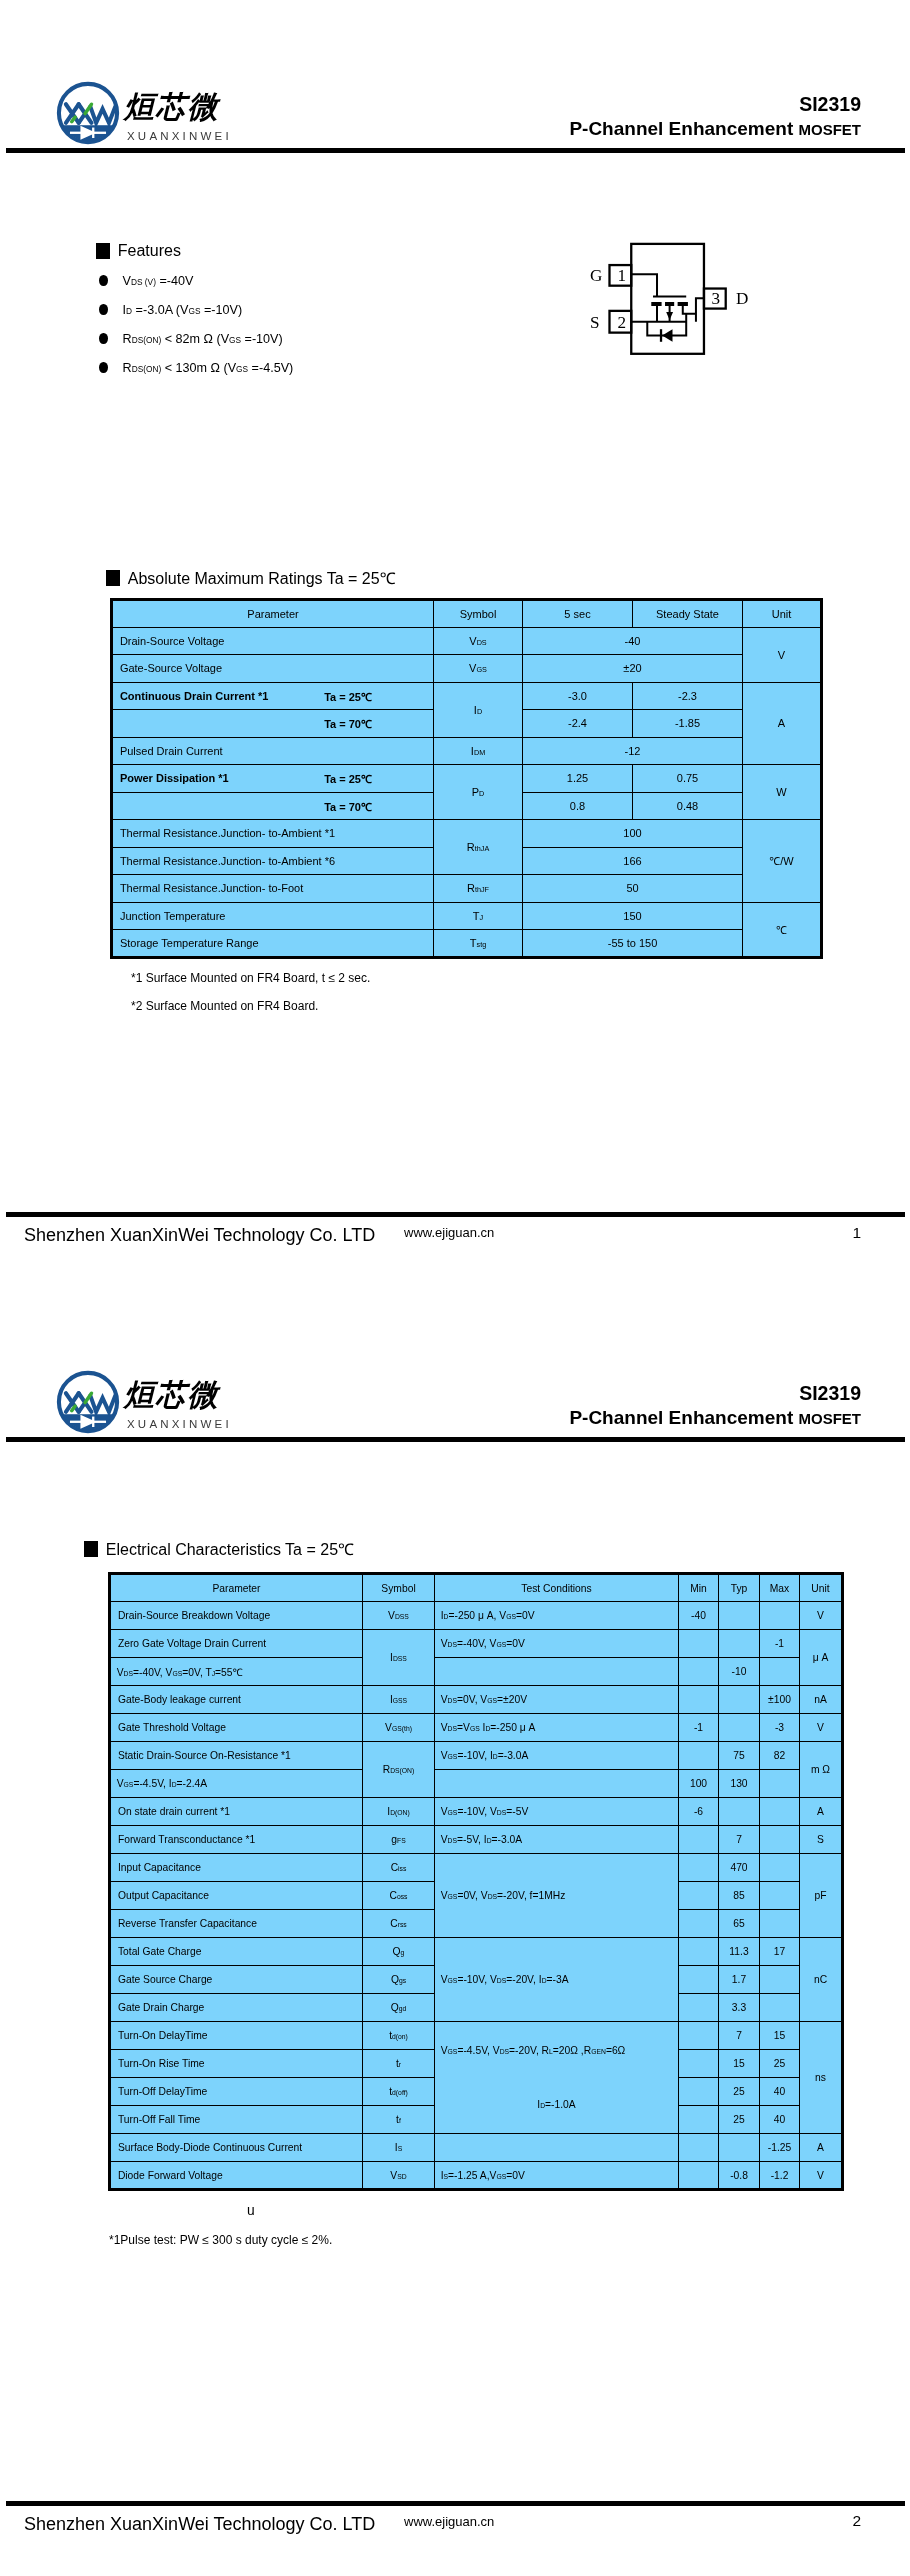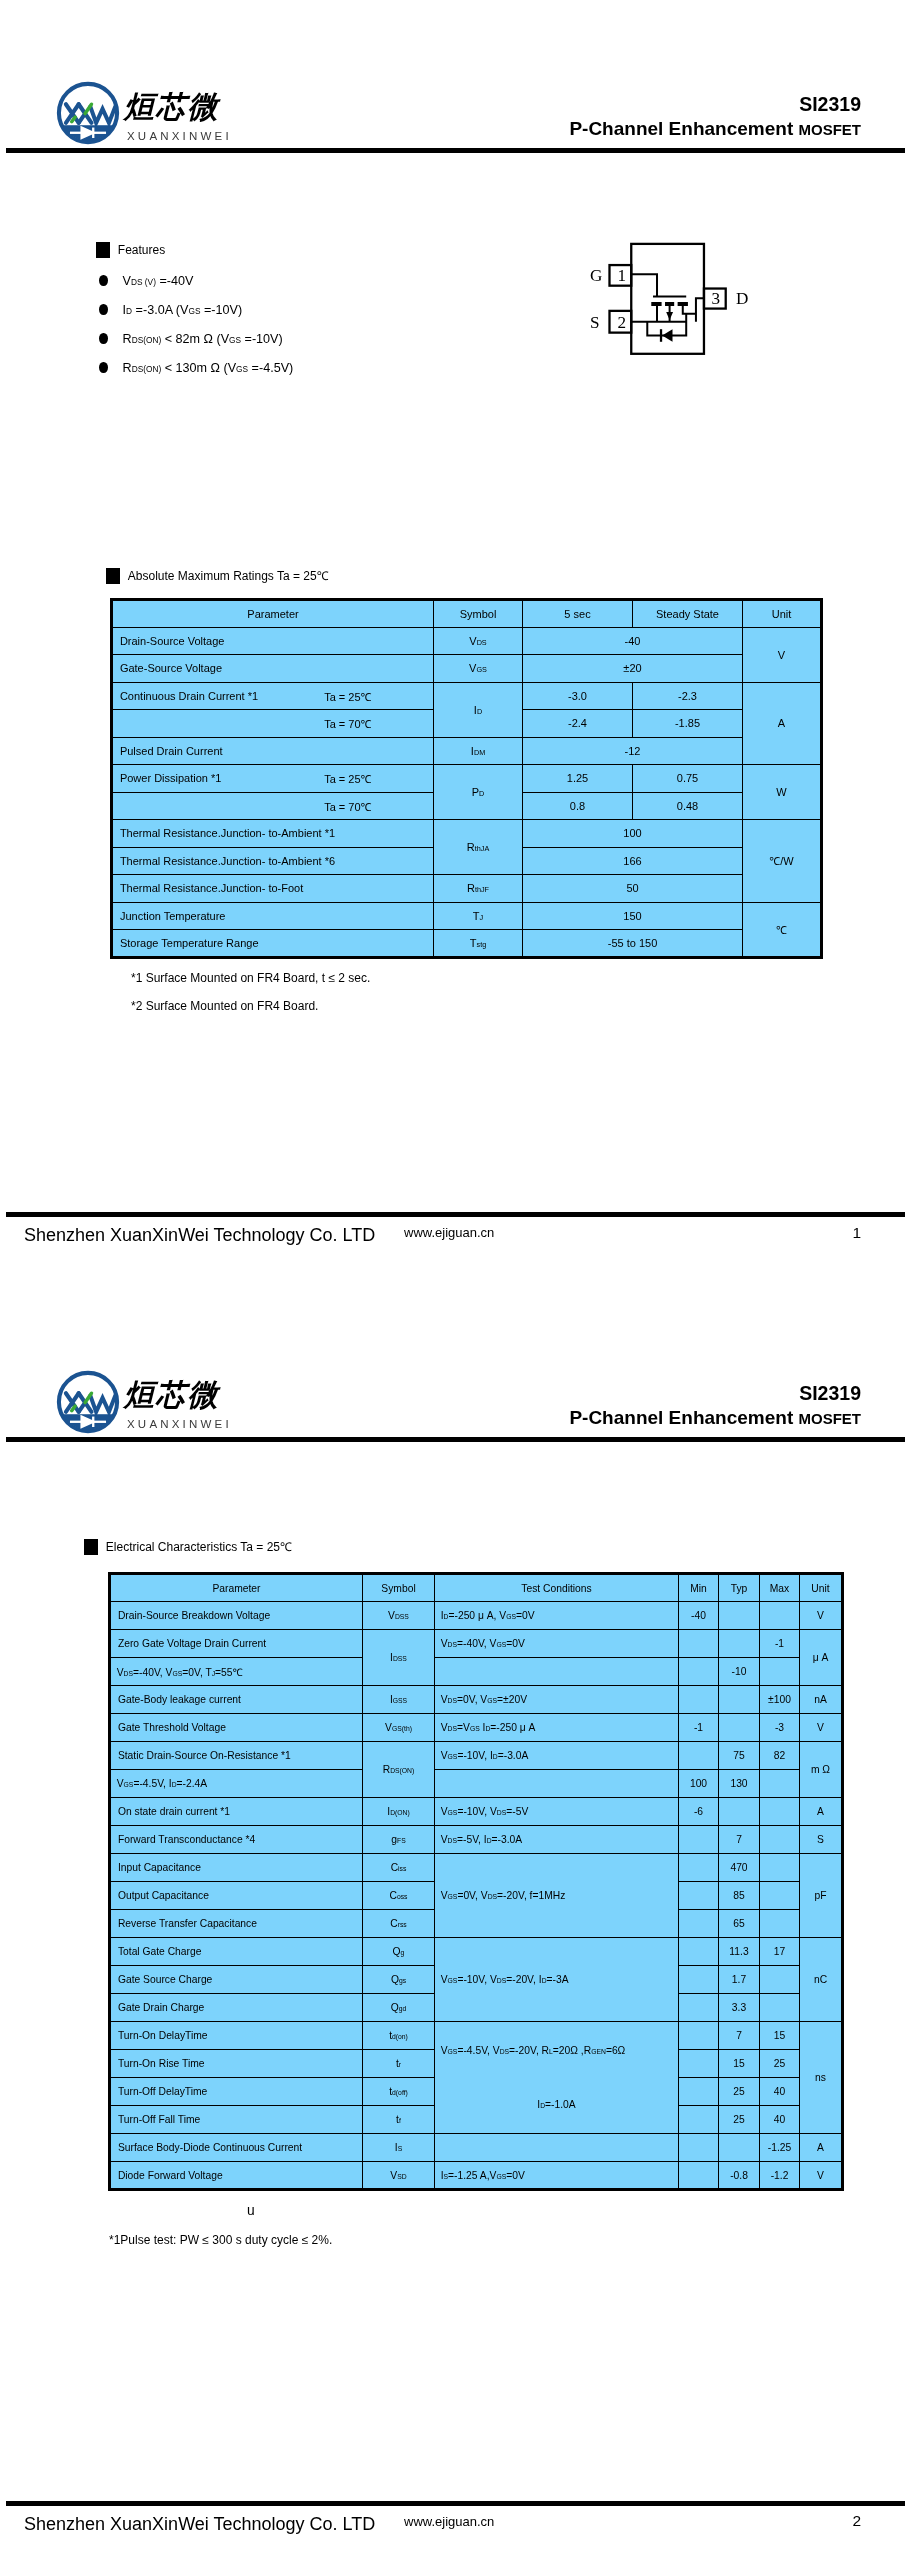--- a/index.html
+++ b/index.html
@@ -9,37 +9,37 @@
   .rule{position:absolute;left:5.7px;width:899px;height:5.2px;background:#000;}
 
   
   .brand-cn{position:absolute;font-weight:700;font-size:30px;letter-spacing:1.7px;line-height:1;font-style:italic;}
   .brand-en{position:absolute;font-size:11.5px;letter-spacing:3.2px;color:#3a3a3a;font-weight:500;line-height:1;}
   .part-no{position:absolute;right:49px;font-size:19.5px;font-weight:700;line-height:1;text-align:right;}
   .prod-title{position:absolute;right:49px;font-size:19px;font-weight:700;line-height:1;text-align:right;white-space:nowrap;}
   .prod-title .suffix{font-size:15px;}
 
   
-  .sec-head{position:absolute;display:flex;align-items:center;font-size:12px;white-space:nowrap;}
+  .sec-head{position:absolute;display:flex;align-items:center;font-size:16px;white-space:nowrap;}
   .sec-head .sq{width:13.8px;height:16px;background:#000;margin-right:8px;flex:0 0 auto;}
 
   
   .features{position:absolute;left:99px;top:266px;list-style:none;margin:0;padding:0;}
   .features li{display:flex;align-items:center;height:29px;font-size:12.6px;white-space:nowrap;}
   .features .blt{width:8.6px;height:11px;background:#000;border-radius:50%;margin-right:15px;flex:0 0 auto;}
 
   
   table.ds{border-collapse:collapse;table-layout:fixed;border:3.4px solid #000;background:#7dd3fc;}
   table.ds th,table.ds td{border:1.7px solid #000;font-weight:400;text-align:center;
         vertical-align:middle;padding:0 2.3px;overflow:hidden;}
   table.t1{font-size:11px;} table.t1 tr{height:27.5px;}
   table.t2{font-size:10.3px;} table.t2 tr{height:28px;}
   table.ds td.p{text-align:left;padding-left:6.9px;}
   table.ds td.cond{text-align:left;padding-left:5.7px;}
-  table.ds td.split{position:relative;}
+  table.ds td.split{position:relative;font-weight:bold;}
   table.ds td .t2{position:absolute;left:66%;top:50%;transform:translateY(-50%);white-space:nowrap;}
   table.ds td.cond2{padding:0;}
   .condwrap{display:flex;flex-direction:column;justify-content:space-around;height:109px;}
   .condwrap .l1{text-align:left;padding-left:5.7px;}
   .condwrap .l2{text-align:center;}
   .sb{font-size:66%;}
 
   .note{position:absolute;font-size:12px;white-space:nowrap;}
   .stray{position:absolute;font-size:13.8px;}
 
@@ -368,21 +368,21 @@
         <tr>
           <td class="p"><span>On state drain current  *1</span></td>
           <td><span>I</span><span class="sb">D(ON)</span></td>
           <td class="cond"><span>V</span><span class="sb">GS</span><span>=-10V, V</span><span class="sb">DS</span><span>=-5V</span></td>
           <td><span>-6</span></td>
           <td></td>
           <td></td>
           <td><span>A</span></td>
         </tr>
         <tr>
-          <td class="p"><span>Forward Transconductance *4</span></td>
+          <td class="p"><span>Forward Transconductance *1</span></td>
           <td><span>g</span><span class="sb">FS</span></td>
           <td class="cond"><span>V</span><span class="sb">DS</span><span>=-5V, I</span><span class="sb">D</span><span>=-3.0A</span></td>
           <td></td>
           <td><span>7</span></td>
           <td></td>
           <td><span>S</span></td>
         </tr>
         <tr>
           <td class="p"><span>Input Capacitance</span></td>
           <td><span>C</span><span class="sb">iss</span></td>

